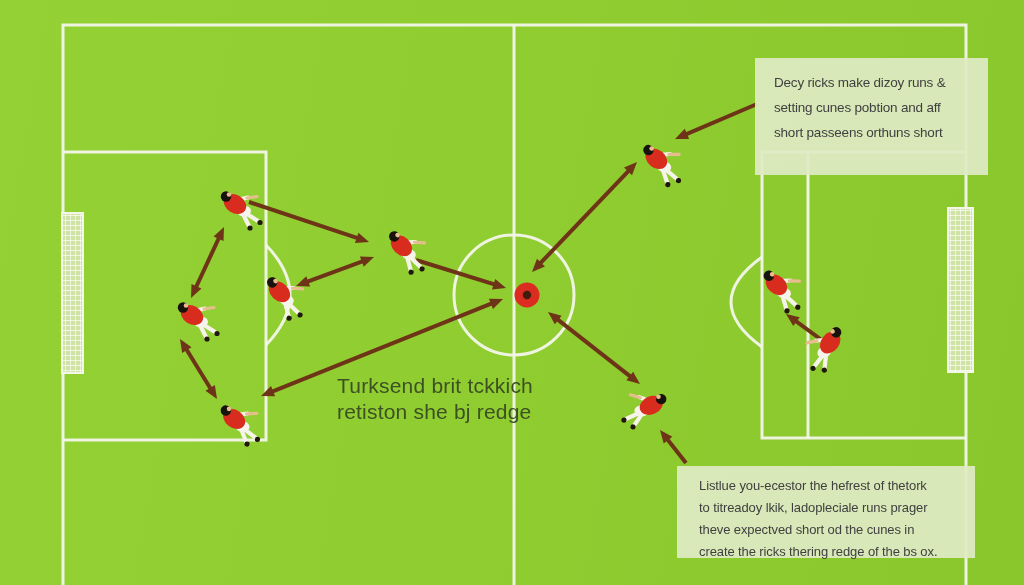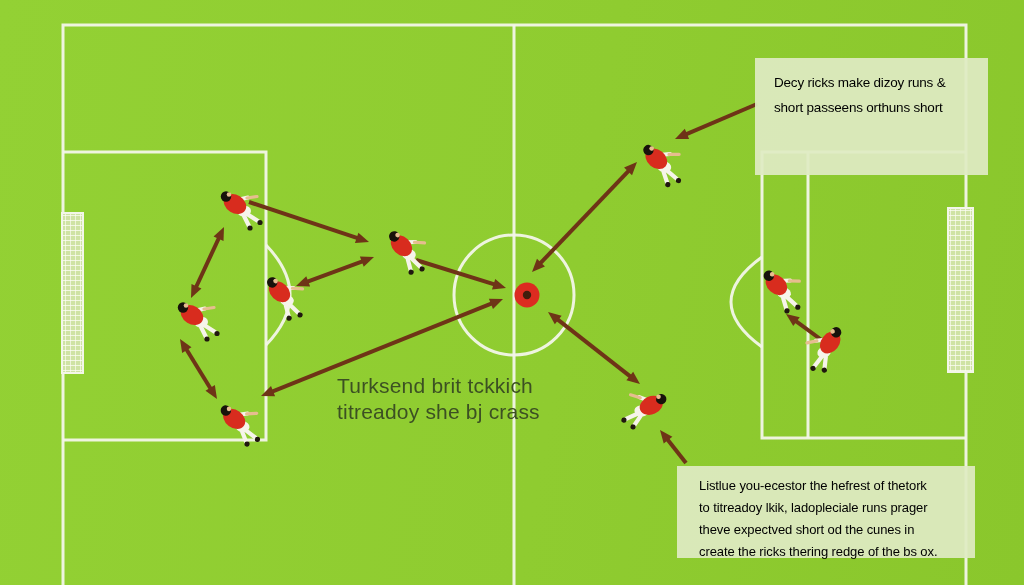--- a/index.html
+++ b/index.html
@@ -5,21 +5,21 @@
   html,body{margin:0;padding:0;background:#222;}
   .stage{
     position:relative;width:1024px;height:585px;overflow:hidden;
     background:linear-gradient(100deg,#93d134 0%,#8fcc30 55%,#8ac72c 100%);
     font-family:"Liberation Sans",sans-serif;
   }
   .stage svg{position:absolute;left:0;top:0;}
   .note{
     position:absolute;box-sizing:border-box;
     background:rgba(223,235,195,0.93);
-    color:#000000;white-space:nowrap;
+    color:#404040;white-space:nowrap;
   }
   .note-top{
     left:755px;top:58px;width:233px;height:117px;
     padding:12px 6px 0 19px;font-size:13.5px;line-height:25px;letter-spacing:-0.2px;
   }
   .note-bottom{
     left:677px;top:466px;width:298px;height:92px;
     padding:9px 4px 16px 22px;font-size:13px;line-height:22px;letter-spacing:-0.1px;
   }
   .mid-label{
@@ -222,28 +222,29 @@
     <path d="M10 -8 L20 -9.5" stroke="#e6bd8f" stroke-width="3.2" stroke-linecap="round"></path>
     <ellipse cx="-2" cy="-2" rx="12" ry="9" fill="#d82c1e" transform="rotate(32 -2 -2)"></ellipse>
     <circle cx="-11" cy="-9.5" r="5.2" fill="#17120b"></circle>
     <circle cx="-8" cy="-11.5" r="2.3" fill="#e6bd8f"></circle>
         </g>
       </g>
   </svg>
 
   <div class="note note-top">
     <div>Decy ricks make dizoy runs &amp;</div>
+    <div>setting cunes pobtion and aff</div>
     <div>short passeens orthuns short</div>
   </div>
 
   <div class="note note-bottom">
     <div>Listlue you-ecestor the hefrest of thetork</div>
     <div>to titreadoy lkik, ladopleciale runs prager</div>
     <div>theve expectved short od the cunes in</div>
     <div>create the ricks thering redge of the bs ox.</div>
   </div>
 
   <div class="mid-label">
     <div>Turksend brit tckkich</div>
-    <div>titreadoy she bj crass</div>
+    <div>retiston she bj redge</div>
   </div>
 
 </div>
 
 </body></html>

